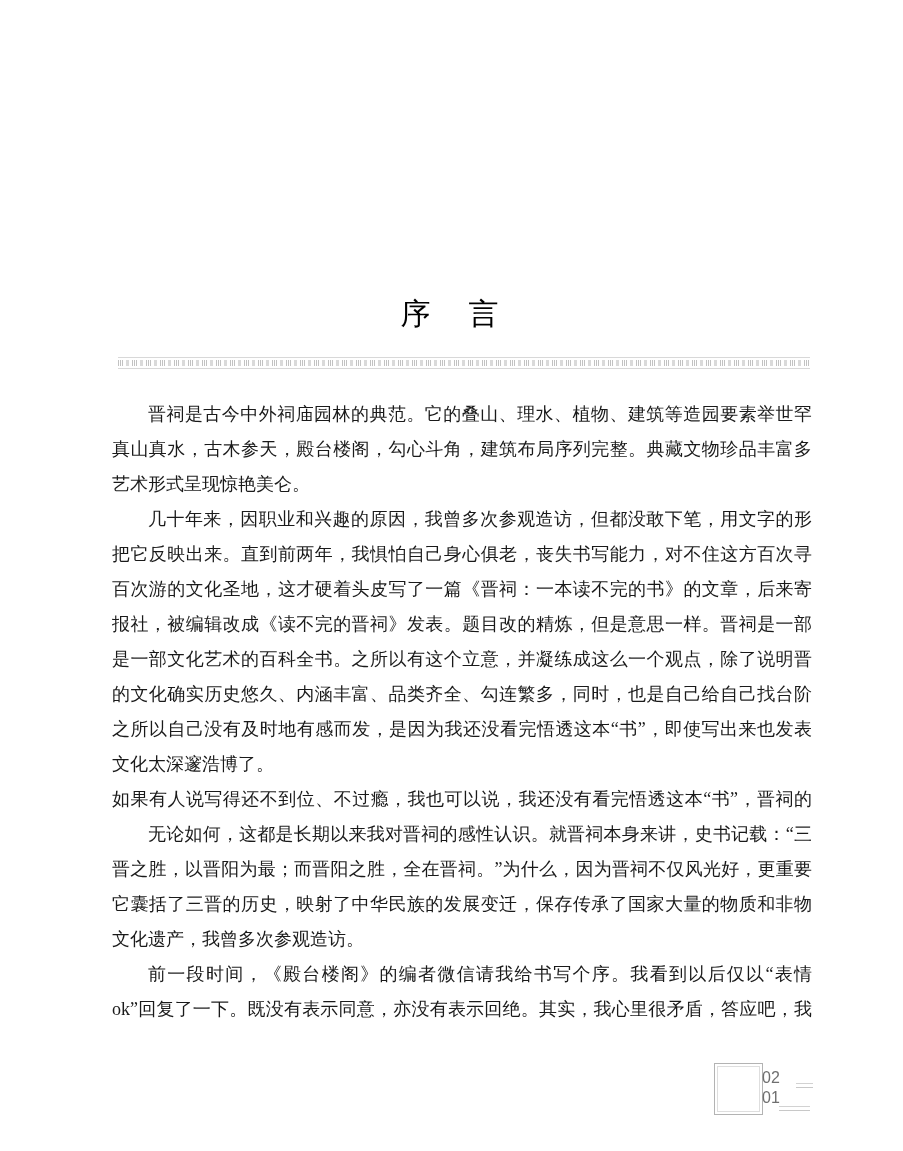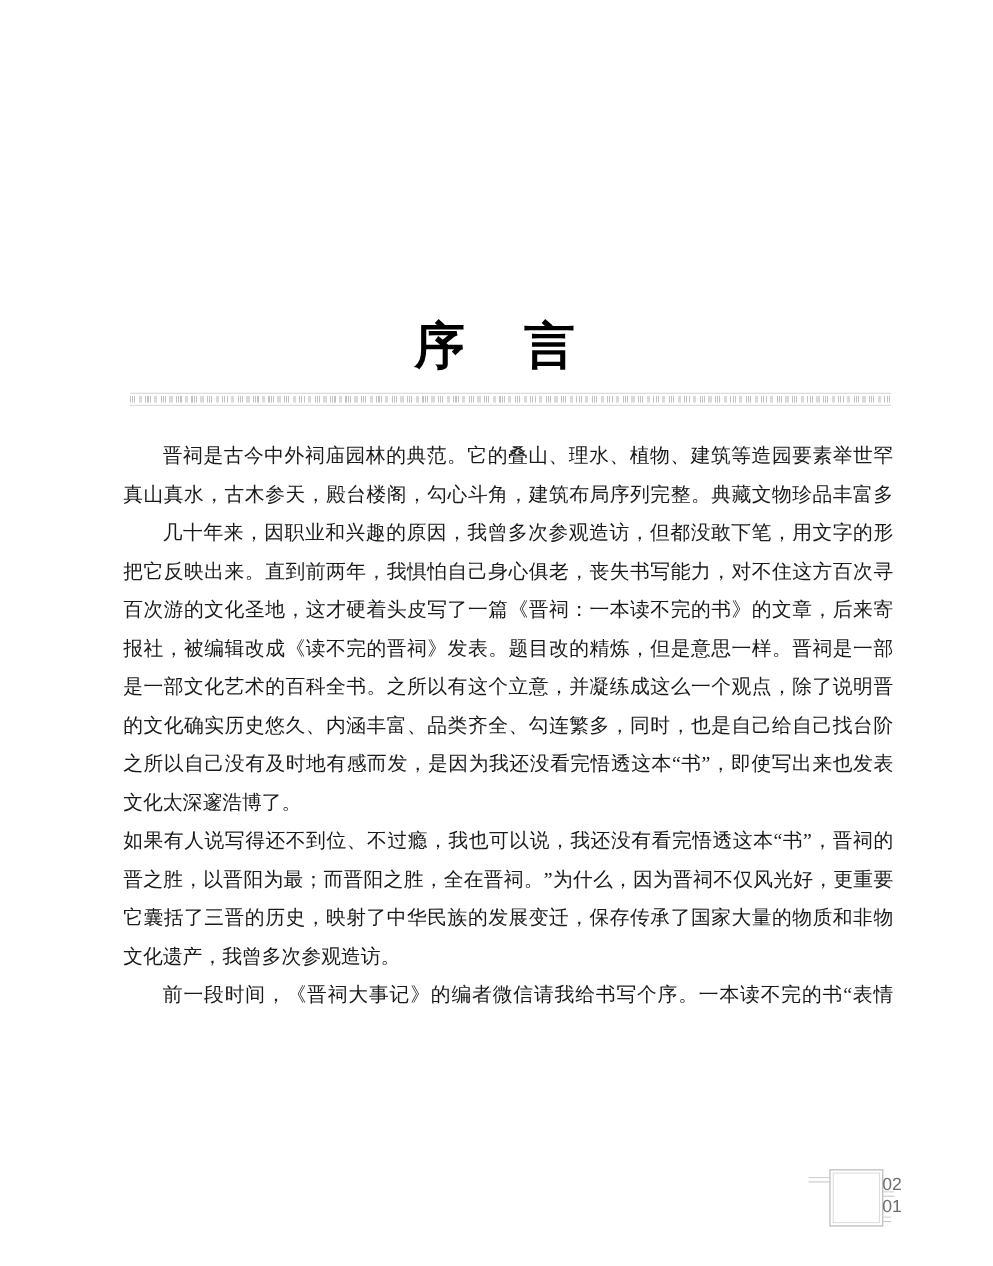--- a/index.html
+++ b/index.html
@@ -13,22 +13,22 @@
   }
 
   
   .preface-title {
     position: absolute;
     left: 0;
     top: 284px;
     width: 100%;
     text-align: center;
     font-family: "DejaVu Serif", "Liberation Serif", serif;
-    font-weight: bold;
-    font-size: 46px;
+    font-weight: normal;
+    font-size: 30px;
     line-height: 60px;
     letter-spacing: 4px;
     color: #000000;
   }
 
   
   .title-divider {
     position: absolute;
     left: 118px;
     top: 357px;
@@ -65,21 +65,21 @@
     overflow: hidden;
     text-align: justify;
     text-align-last: justify;
   }
   .line.first { text-indent: 2em; }
   .line.para-end { text-align-last: left; }
 
   
   .page-marker {
     position: absolute;
-    left: 754px;
+    left: 714px;
     top: 1063px;
     width: 42px;
     height: 52px;
     box-sizing: border-box;
     border: 1px solid #b3b3b3;
     background: #ffffff;
     padding-left: 47px;
   }
   .page-marker::before {
     content: "";
@@ -113,33 +113,36 @@
 
 <div class="page">
 
   <div class="preface-title">序　言</div>
 
   <div class="title-divider"></div>
 
   <div class="body-text">
       <div class="line first">晋祠是古今中外祠庙园林的典范。它的叠山、理水、植物、建筑等造园要素举世罕见。</div>
       <div class="line">真山真水，古木参天，殿台楼阁，勾心斗角，建筑布局序列完整。典藏文物珍品丰富多彩，</div>
+      <div class="line para-end">艺术形式呈现惊艳美仑。</div>
       <div class="line first">几十年来，因职业和兴趣的原因，我曾多次参观造访，但都没敢下笔，用文字的形式</div>
       <div class="line">把它反映出来。直到前两年，我惧怕自己身心俱老，丧失书写能力，对不住这方百次寻访</div>
       <div class="line">百次游的文化圣地，这才硬着头皮写了一篇《晋祠：一本读不完的书》的文章，后来寄到</div>
       <div class="line">报社，被编辑改成《读不完的晋祠》发表。题目改的精炼，但是意思一样。晋祠是一部大书，</div>
       <div class="line">是一部文化艺术的百科全书。之所以有这个立意，并凝练成这么一个观点，除了说明晋祠</div>
       <div class="line">的文化确实历史悠久、内涵丰富、品类齐全、勾连繁多，同时，也是自己给自己找台阶下。</div>
       <div class="line">之所以自己没有及时地有感而发，是因为我还没看完悟透这本“书”，即使写出来也发表了，</div>
       <div class="line para-end">文化太深邃浩博了。</div>
       <div class="line">如果有人说写得还不到位、不过瘾，我也可以说，我还没有看完悟透这本“书”，晋祠的</div>
+      <div class="line first">无论如何，这都是长期以来我对晋祠的感性认识。就晋祠本身来讲，史书记载：“三</div>
       <div class="line">晋之胜，以晋阳为最；而晋阳之胜，全在晋祠。”为什么，因为晋祠不仅风光好，更重要的是，</div>
       <div class="line">它囊括了三晋的历史，映射了中华民族的发展变迁，保存传承了国家大量的物质和非物质</div>
       <div class="line para-end">文化遗产，我曾多次参观造访。</div>
-      <div class="line first">前一段时间，《晋祠大事记》的编者微信请我给书写个序。一本读不完的书“表情</div>
+      <div class="line first">前一段时间，《殿台楼阁》的编者微信请我给书写个序。我看到以后仅以“表情</div>
+      <div class="line">ok”回复了一下。既没有表示同意，亦没有表示回绝。其实，我心里很矛盾，答应吧，我</div>
     </div>
 
   <div class="dash left"></div>
   <div class="dash right"></div>
   <div class="dash bottom"></div>
 
   <div class="page-marker">
     <div class="pm-num top">02</div>
     <div class="pm-num">01</div>
   </div>

